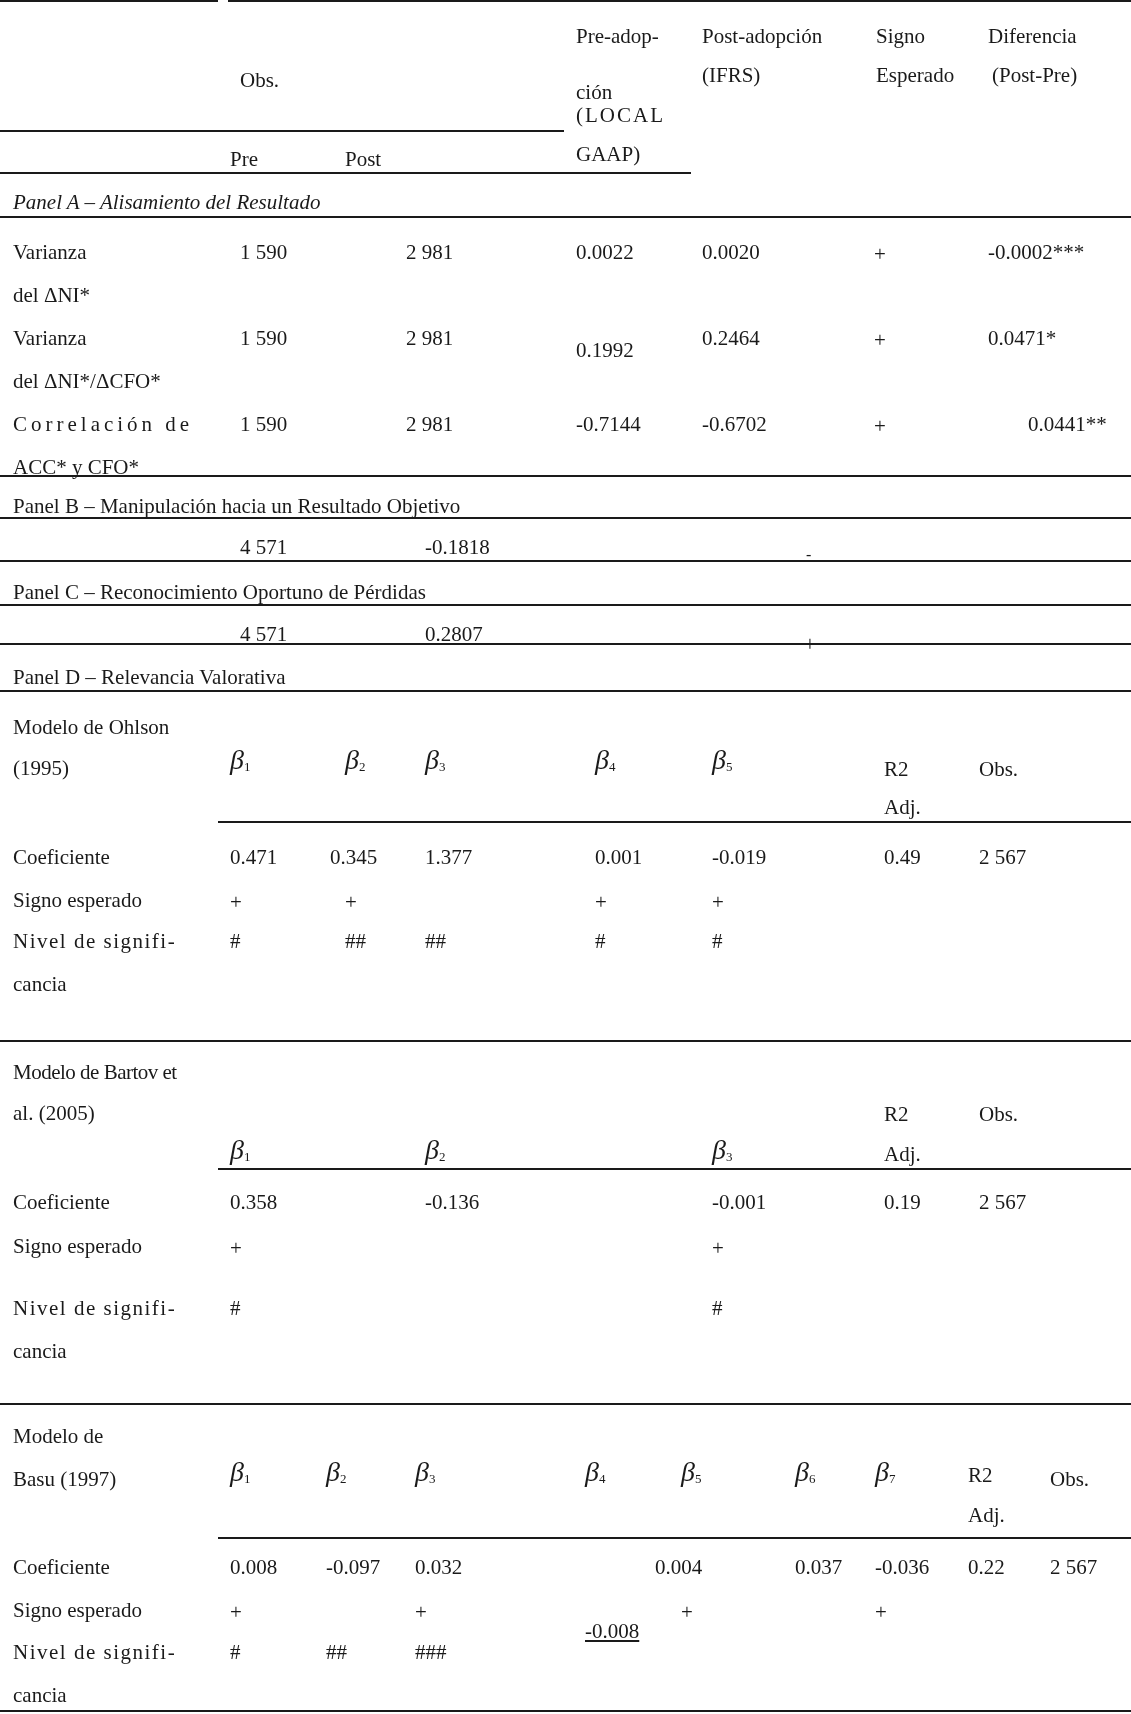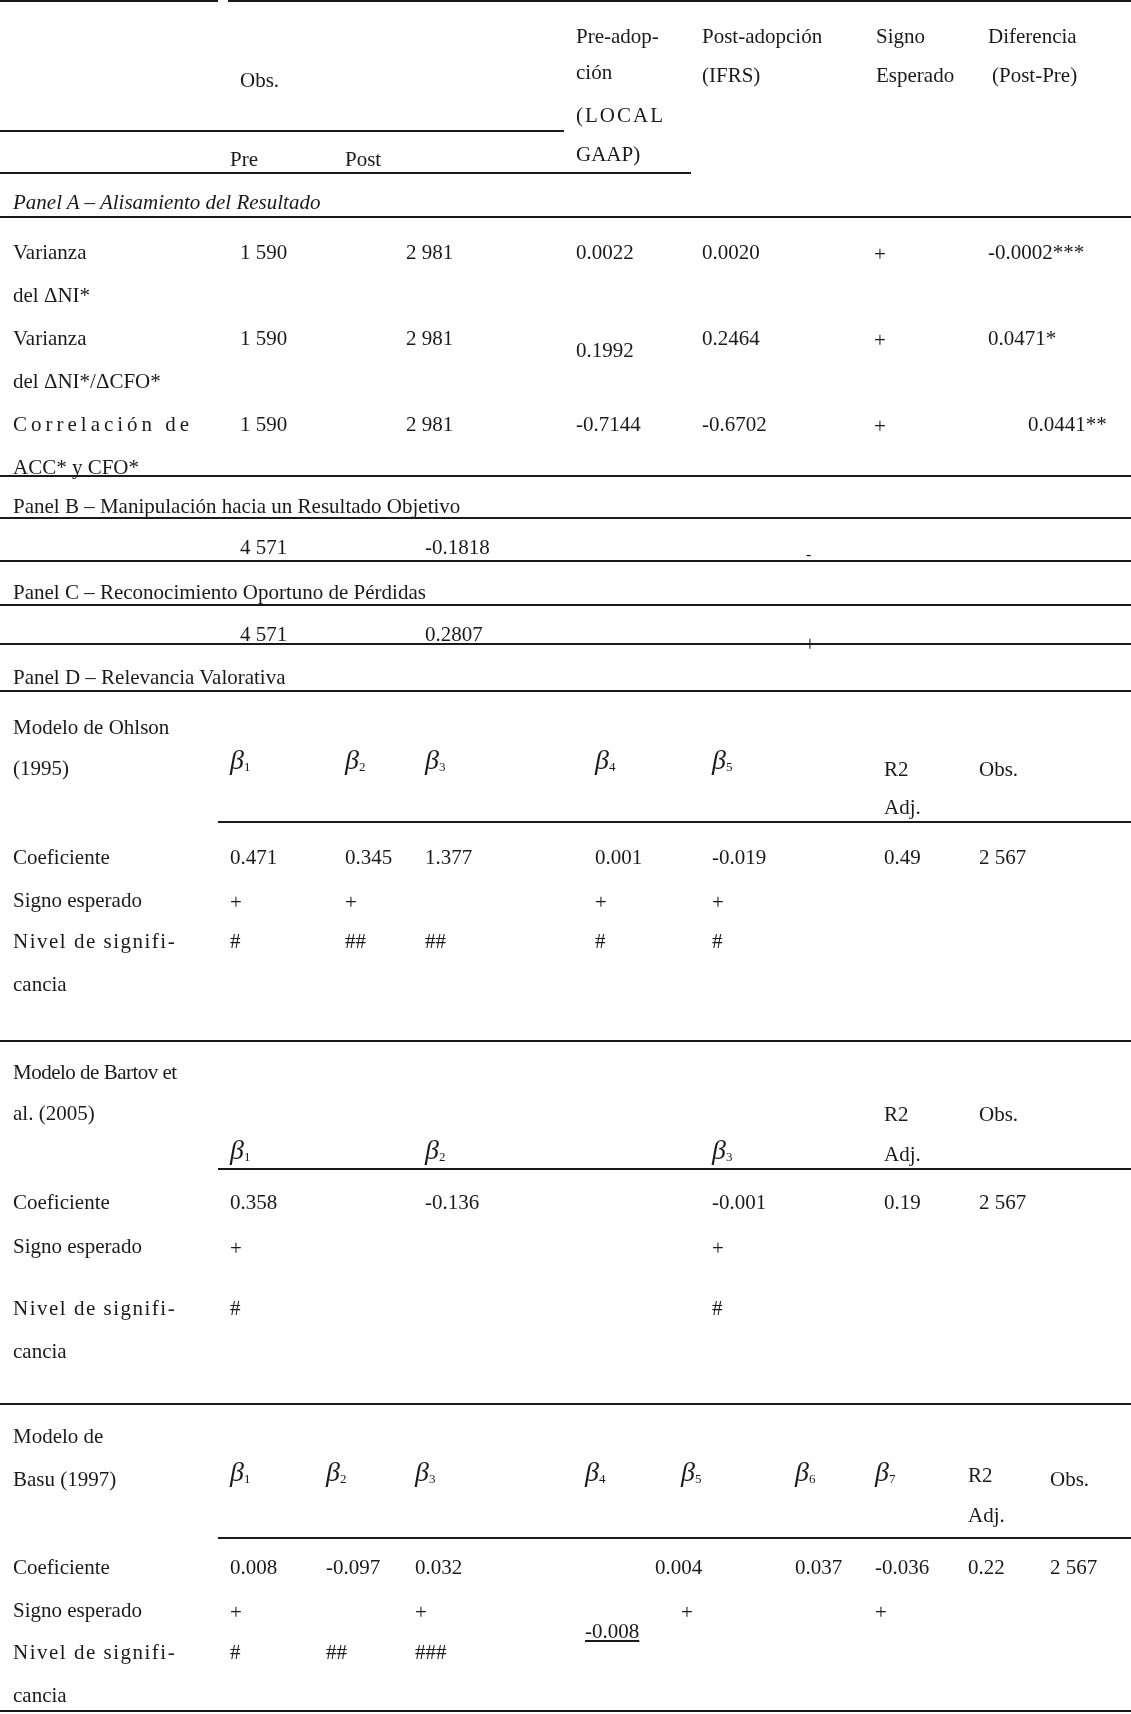--- a/index.html
+++ b/index.html
@@ -14,21 +14,21 @@
   .chev-minus { font-size: 16px; }
 </style>
 </head>
 <body>
 
 <div class="rule" style="left:0;top:0;width:218px;"></div>
 <div class="rule" style="left:228px;top:0;width:903px;"></div>
 
 <span class="t" style="left:240px;top:68px;">Obs.</span>
 <span class="t" style="left:576px;top:24px;">Pre-adop-</span>
-<span class="t" style="left:576px;top:60px;">ción</span>
+<span class="t" style="left:576px;top:80px;">ción</span>
 <span class="t sp" style="left:576px;top:103px;letter-spacing:2px;">(LOCAL</span>
 <span class="t" style="left:576px;top:142px;">GAAP)</span>
 <span class="t" style="left:702px;top:24px;">Post-adopción</span>
 <span class="t" style="left:702px;top:63px;">(IFRS)</span>
 <span class="t" style="left:876px;top:24px;">Signo</span>
 <span class="t" style="left:876px;top:63px;">Esperado</span>
 <span class="t" style="left:988px;top:24px;">Diferencia</span>
 <span class="t" style="left:992px;top:63px;">(Post-Pre)</span>
 
 <div class="rule" style="left:0;top:130px;width:564px;"></div>
@@ -99,21 +99,21 @@
   <span class="t beta" style="left:425px;top:748px;">β<sub>3</sub></span>
   <span class="t beta" style="left:595px;top:748px;">β<sub>4</sub></span>
   <span class="t beta" style="left:712px;top:748px;">β<sub>5</sub></span>
   <span class="t" style="left:884px;top:757px;">R2</span>
   <span class="t" style="left:884px;top:795px;">Adj.</span>
   <span class="t" style="left:979px;top:757px;">Obs.</span>
   <div class="rule" style="left:218px;top:821px;width:913px;"></div>
 
   <span class="t" style="left:13px;top:845px;">Coeficiente</span>
   <span class="t" style="left:230px;top:845px;">0.471</span>
-  <span class="t" style="left:345px;top:845px;">0.345</span>
+  <span class="t" style="left:330px;top:845px;">0.345</span>
   <span class="t" style="left:425px;top:845px;">1.377</span>
   <span class="t" style="left:595px;top:845px;">0.001</span>
   <span class="t" style="left:712px;top:845px;">-0.019</span>
   <span class="t" style="left:884px;top:845px;">0.49</span>
   <span class="t" style="left:979px;top:845px;">2 567</span>
 
   <span class="t" style="left:13px;top:888px;">Signo esperado</span>
   <span class="t" style="left:230px;top:890px;">+</span>
   <span class="t" style="left:345px;top:890px;">+</span>
   <span class="t" style="left:595px;top:890px;">+</span>

